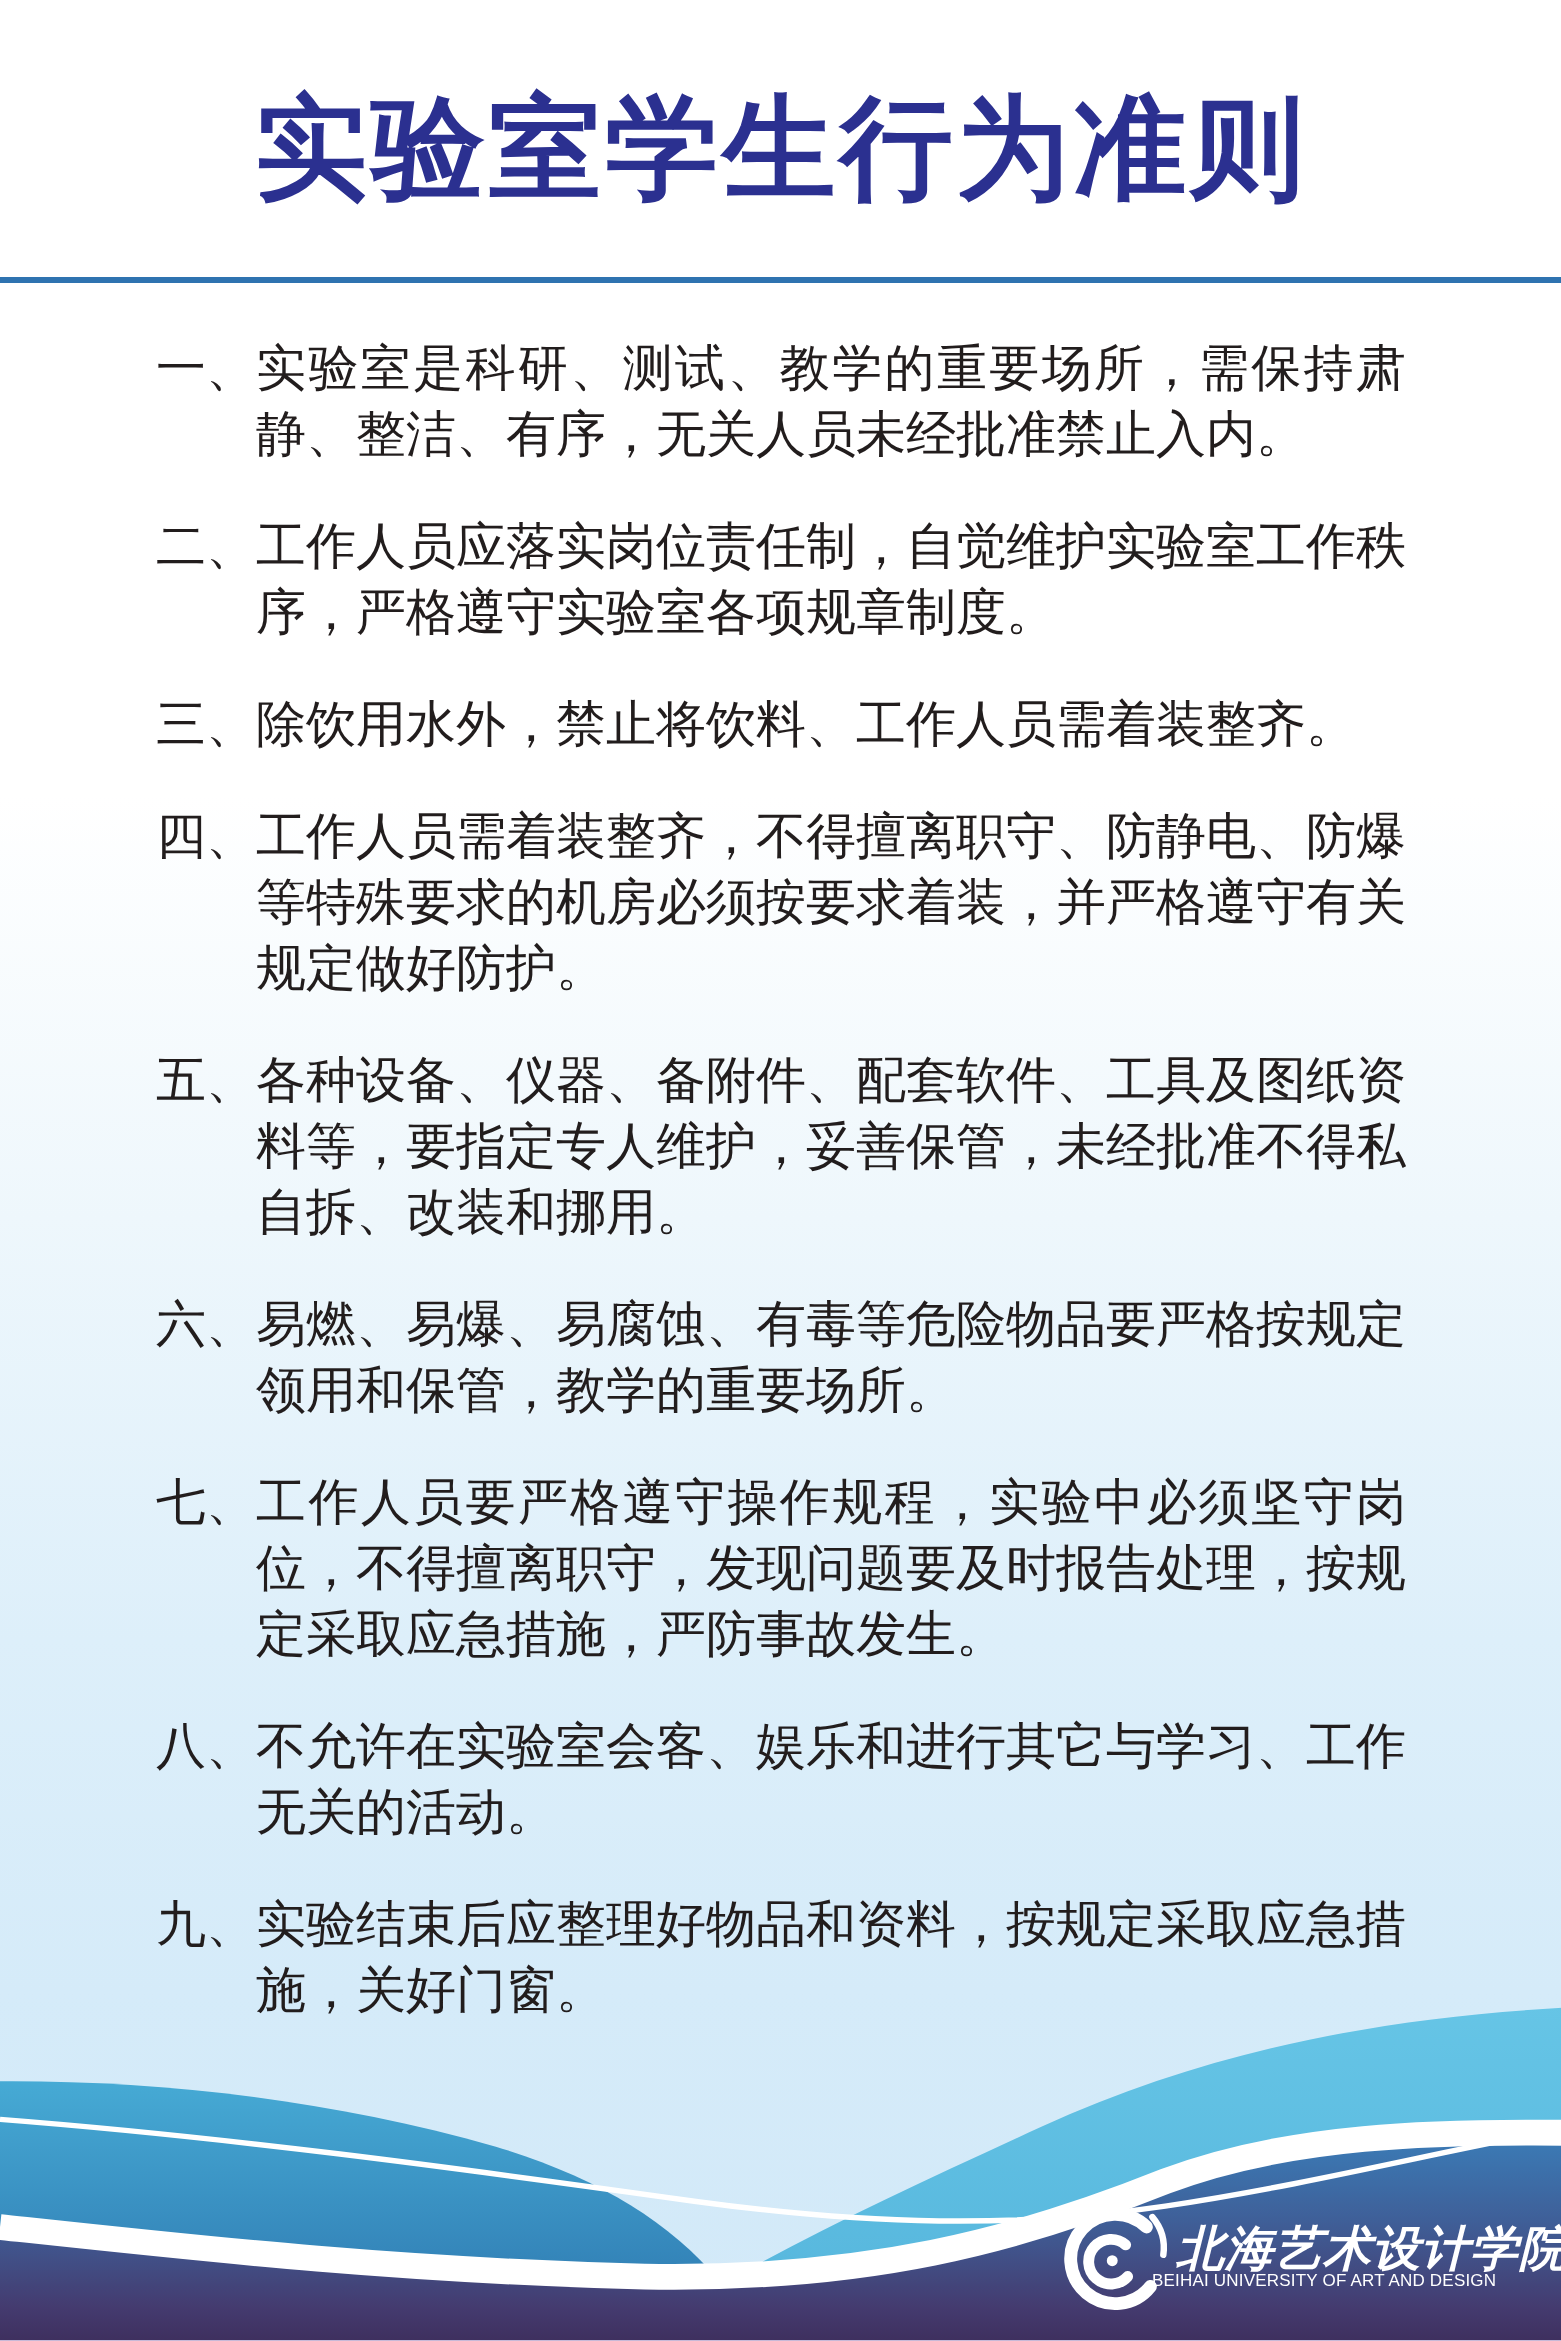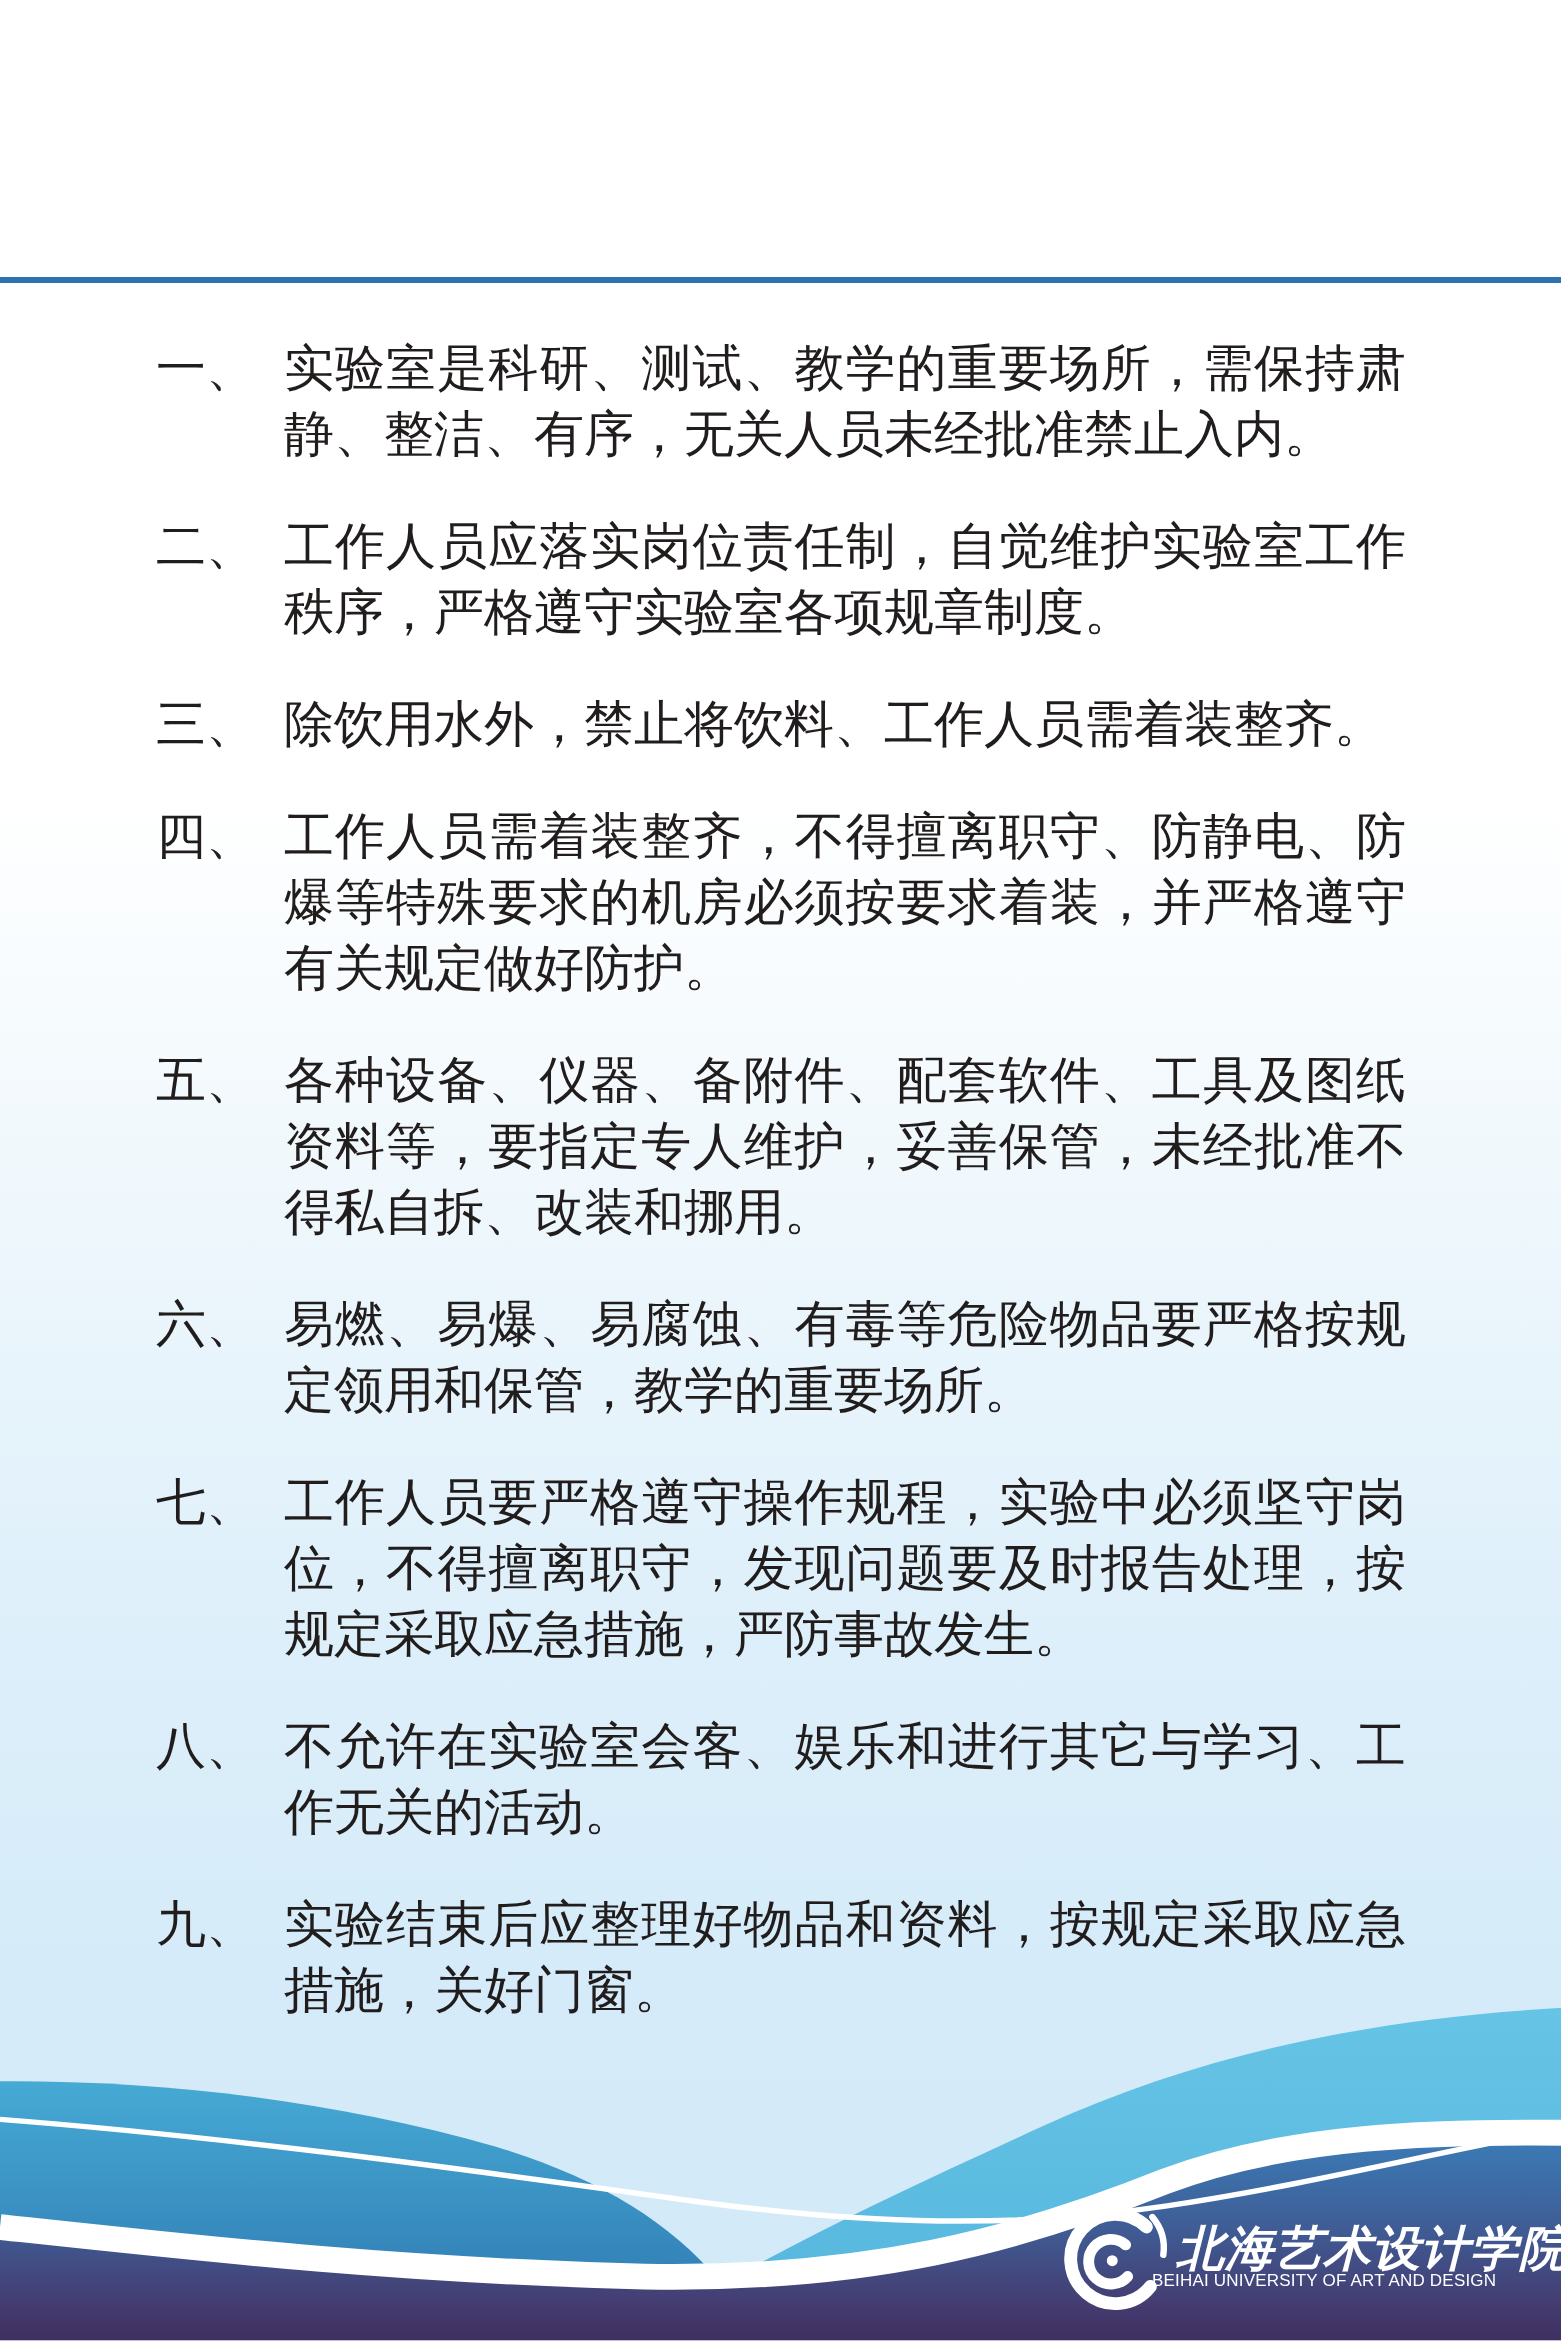--- a/index.html
+++ b/index.html
@@ -36,21 +36,20 @@
     font-size:50px;line-height:66px;
     font-weight:500;
   }
   .rule-num{
     flex:0 0 99px;
     white-space:nowrap;
   }
   .rule-text{
     flex:1 1 auto;
     text-align:justify;
-    margin-left:28px;
   }
   .footer-wave{
     position:absolute;left:0;bottom:0;width:1562px;height:359px;
   }
   .footer-wave svg{display:block;width:1562px;height:359px;}
   .logo-cn{
     position:absolute;left:1176px;top:2223px;width:377px;
     color:#ffffff;font-size:48px;line-height:1.1;
     font-weight:bold;font-style:italic;
     letter-spacing:1px;white-space:nowrap;
@@ -63,20 +62,21 @@
   .bottom-strip{
     position:absolute;left:0;bottom:0;width:100%;height:2.5px;
     background:#c8b9d8;
   }
 </style>
 </head>
 <body>
 
 <div class="page">
 
+  <div class="title">实验室学生行为准则</div>
 
   <div class="rule-line"></div>
 
   <div class="rules">
     <div class="rule">
       <span class="rule-num">一、</span>
       <span class="rule-text">实验室是科研、测试、教学的重要场所，需保持肃静、整洁、有序，无关人员未经批准禁止入内。</span>
     </div>
 
     <div class="rule">

